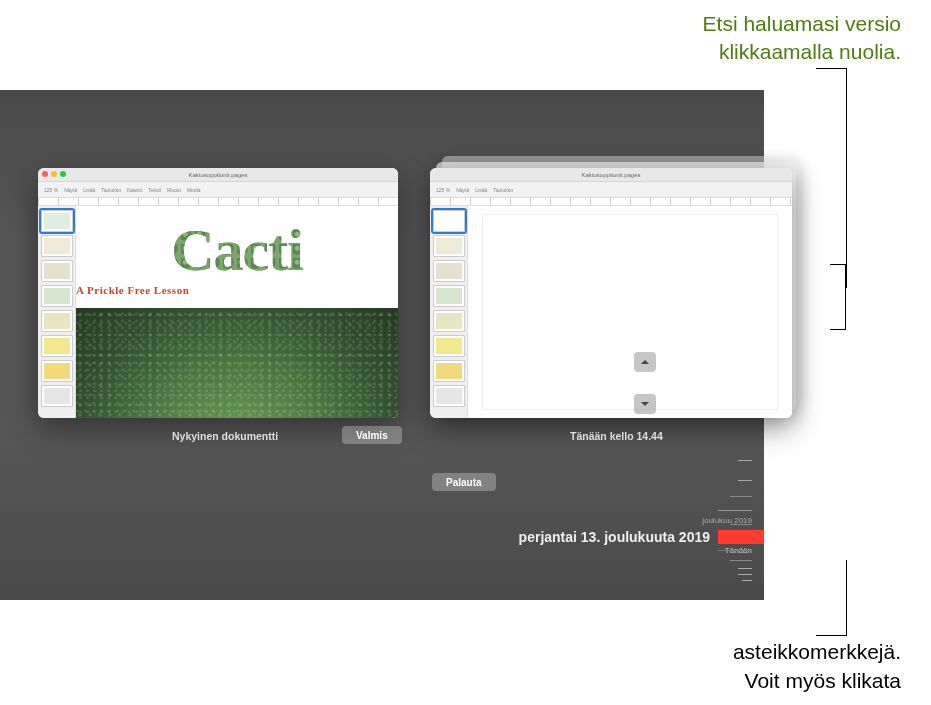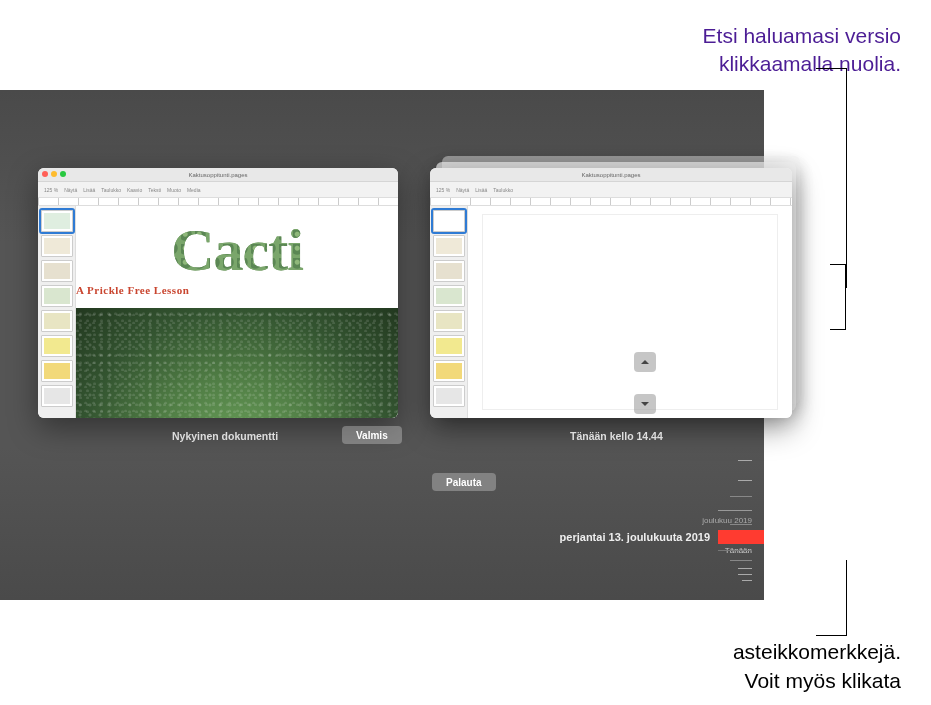--- a/index.html
+++ b/index.html
@@ -6,25 +6,25 @@
   body {
     width: 931px;
     height: 705px;
     font-family: -apple-system, "Helvetica Neue", Arial, sans-serif;
     background: #fff;
     position: relative;
     overflow: hidden;
   }
   .callout-top {
     position: absolute;
-    top: 22px;
+    top: 10px;
     right: 30px;
     text-align: right;
     font-size: 21px;
-    color: #4c1d95;
+    color: #4d7c0f;
     line-height: 1.35;
   }
   .callout-bottom {
     position: absolute;
     bottom: 10px;
     right: 30px;
     text-align: right;
     font-size: 21px;
     color: #000;
     line-height: 1.35;
@@ -138,21 +138,21 @@
   }
   .tick { position:absolute; right:12px; height:1px; background:#999; }
   .tick.long{width:34px;} .tick.mid{width:22px;background:#888;} .tick.short{width:14px;background:#aaa;}
   .tl-label { position:absolute; right:12px; font-size:8px; color:#ccc; text-align:right; white-space:nowrap; }
   .tl-label.dark{color:#aaa;}
   .tl-selected {
     position:absolute; right:0; height:14px; background:#ff3b30;
     display:flex; align-items:center; padding-right:6px;
   }
   .tl-selected .lbl{
-    position:absolute; right:100%; margin-right:8px; font-size:11px; font-weight:700; color:#eee; white-space:nowrap;
+    position:absolute; right:100%; margin-right:8px; font-size:14px; font-weight:700; color:#eee; white-space:nowrap;
   }
   .guide-bottom {
     position:absolute; top:560px; right:84px; width:1px; height:76px; background:#000;
   }
   .guide-bottom::after{
     content:""; position:absolute; bottom:0; left:-30px; width:30px; height:1px; background:#000;
   }
 </style>
 </head>
 <body>

